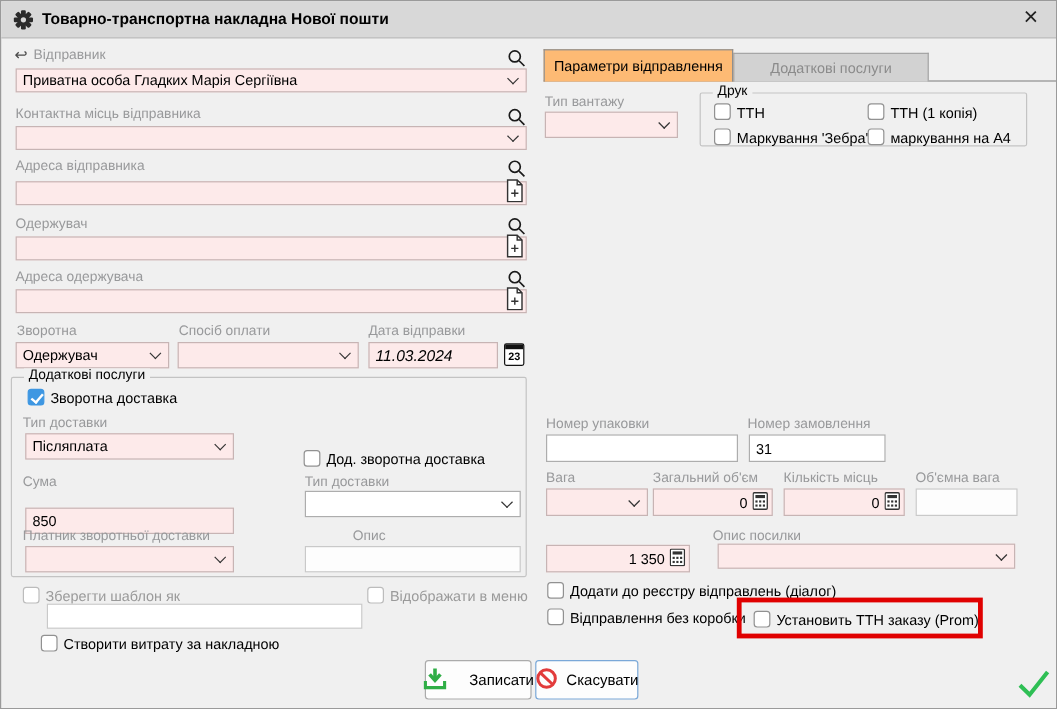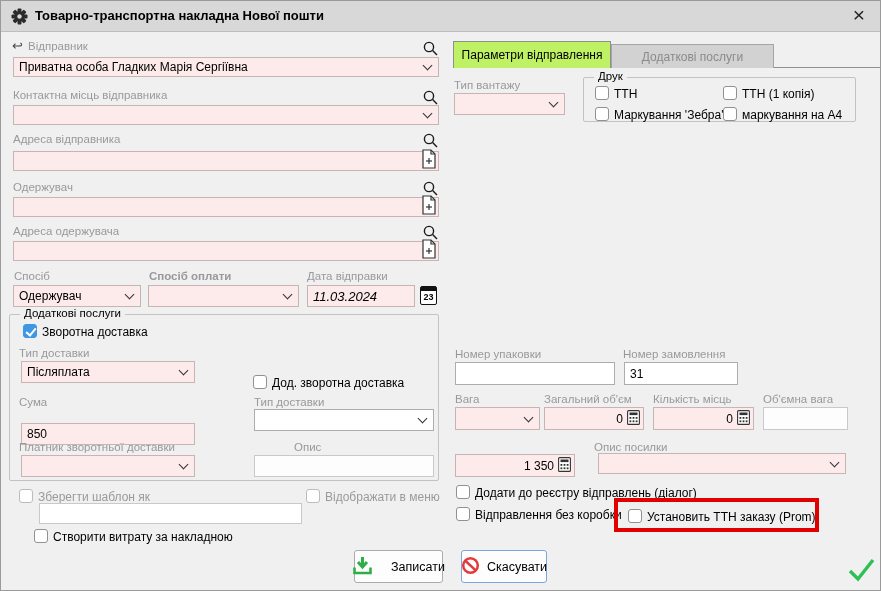--- a/index.html
+++ b/index.html
@@ -25,21 +25,21 @@
       border-radius:3px;box-sizing:border-box;}
   .cb.cbdis{border-color:#bcbcbc;}
   .cb.checked{background:#3e97e2;border-color:#3e97e2;}
   .cb.checked::after{content:"";position:absolute;left:4px;top:1px;width:4px;height:8px;
       border-right:2px solid #fff;border-bottom:2px solid #fff;transform:rotate(40deg);}
   .cblbl{position:absolute;font-size:12px;color:#000;white-space:nowrap;}
   .cblbl.gray{color:#9a9a9a;}
   .group{position:absolute;border:1px solid #c3c3c3;border-radius:2px;box-sizing:border-box;}
   .gtitle{position:absolute;top:-8px;left:10px;background:#f0f0f0;padding:0 4px;font-size:11.5px;color:#000;white-space:nowrap;}
   .tabbar{position:absolute;left:452px;top:40px;width:429px;height:27px;border-bottom:1px solid #8f8f8f;box-sizing:border-box;}
-  .tab-on{position:absolute;left:0;top:0;width:158px;height:27px;box-sizing:border-box;background:#bef264;
+  .tab-on{position:absolute;left:0;top:0;width:158px;height:27px;box-sizing:border-box;background:#fdba74;
           border:1px solid #8f8f8f;border-bottom:none;display:flex;align-items:center;justify-content:center;
           font-size:12px;color:#000;z-index:2;}
   .tab-off{position:absolute;left:158px;top:3px;width:163px;height:24px;box-sizing:border-box;background:#d2d2d2;
           border:1px solid #a6a6a6;border-bottom:none;display:flex;align-items:center;justify-content:center;
           font-size:12px;color:#8b8b8b;}
   .iconbtn{position:absolute;display:flex;align-items:center;justify-content:center;}
   .cal{position:absolute;width:17px;height:19px;box-sizing:border-box;border:1.6px solid #111;border-radius:2px;
        background:#fff;}
   .cal::before{content:"";position:absolute;left:0;top:0;right:0;height:3.5px;background:#111;}
   .cal span{position:absolute;left:0;right:0;top:5px;text-align:center;font-size:9px;font-weight:bold;color:#000;}
@@ -151,26 +151,26 @@
   </div>
   <span class="iconbtn" style="left:420px;top:238px;">
     <svg width="16" height="20" viewBox="0 0 16 20">
         <path d="M2 1h8l4 4v14H2z" fill="#fff" stroke="#333" stroke-width="1.2"></path>
         <path d="M10 1v4h4" fill="none" stroke="#333" stroke-width="1.2"></path>
         <line x1="8" y1="9" x2="8" y2="15" stroke="#333" stroke-width="1.2"></line>
         <line x1="5" y1="12" x2="11" y2="12" stroke="#333" stroke-width="1.2"></line>
       </svg>
   </span>
 
-  <span class="lbl" style="left:13px;top:269px;">Спосіб</span>
+  <span class="lbl" style="left:13px;top:269px;">Зворотна</span>
   <div class="fld pink combo" style="left:12px;top:284px;width:128px;height:22px;">
     <span>Одержувач</span>
     <span class="chev"></span>
   </div>
-  <span class="lbl" style="left:148px;top:269px;font-weight:bold;">Спосіб оплати</span>
+  <span class="lbl" style="left:148px;top:269px;">Спосіб оплати</span>
   <div class="fld pink combo" style="left:147px;top:284px;width:151px;height:22px;">
     <span></span>
     <span class="chev"></span>
   </div>
   <span class="lbl" style="left:306px;top:269px;">Дата відправки</span>
   <div class="fld pink datefld" style="left:306px;top:284px;width:108px;height:22px;font-style:italic;">
     <span>11.03.2024</span>
   </div>
   <div class="cal" style="left:419px;top:285px;">
     <span>23</span>
@@ -335,21 +335,21 @@
   <span class="cblbl" style="left:646px;top:509px;">Установить ТТН заказу (Prom)</span>
 
   <div class="btn" style="left:353px;top:549px;width:89px;gap:18px;">
     <span><svg width="21" height="19" viewBox="0 0 21 19">
           <path d="M10.5 1v8.5" stroke="#2fae46" stroke-width="3" fill="none"></path>
           <path d="M6 6l4.5 5L15 6" fill="none" stroke="#2fae46" stroke-width="3"></path>
           <path d="M2.5 11.5v5.5h16v-5.5" fill="none" stroke="#2fae46" stroke-width="2.6"></path>
         </svg></span>
     <span>Записати</span>
   </div>
-  <div class="btn focus" style="left:460px;top:549px;width:86px;">
+  <div class="btn focus" style="left:445px;top:549px;width:86px;">
     <span><svg width="19" height="19" viewBox="0 0 19 19">
           <circle cx="9.5" cy="9.5" r="7.3" fill="none" stroke="#e23b3b" stroke-width="2.5"></circle>
           <line x1="4.6" y1="5" x2="14.4" y2="14.2" stroke="#e23b3b" stroke-width="2.5"></line>
         </svg></span>
     <span>Скасувати</span>
   </div>
 
   <span class="iconbtn" style="left:845px;top:556px;">
     <svg width="30" height="26" viewBox="0 0 30 26">
         <path d="M4 14l8 8L27 3" fill="none" stroke="#2fbf55" stroke-width="3.4"></path>

